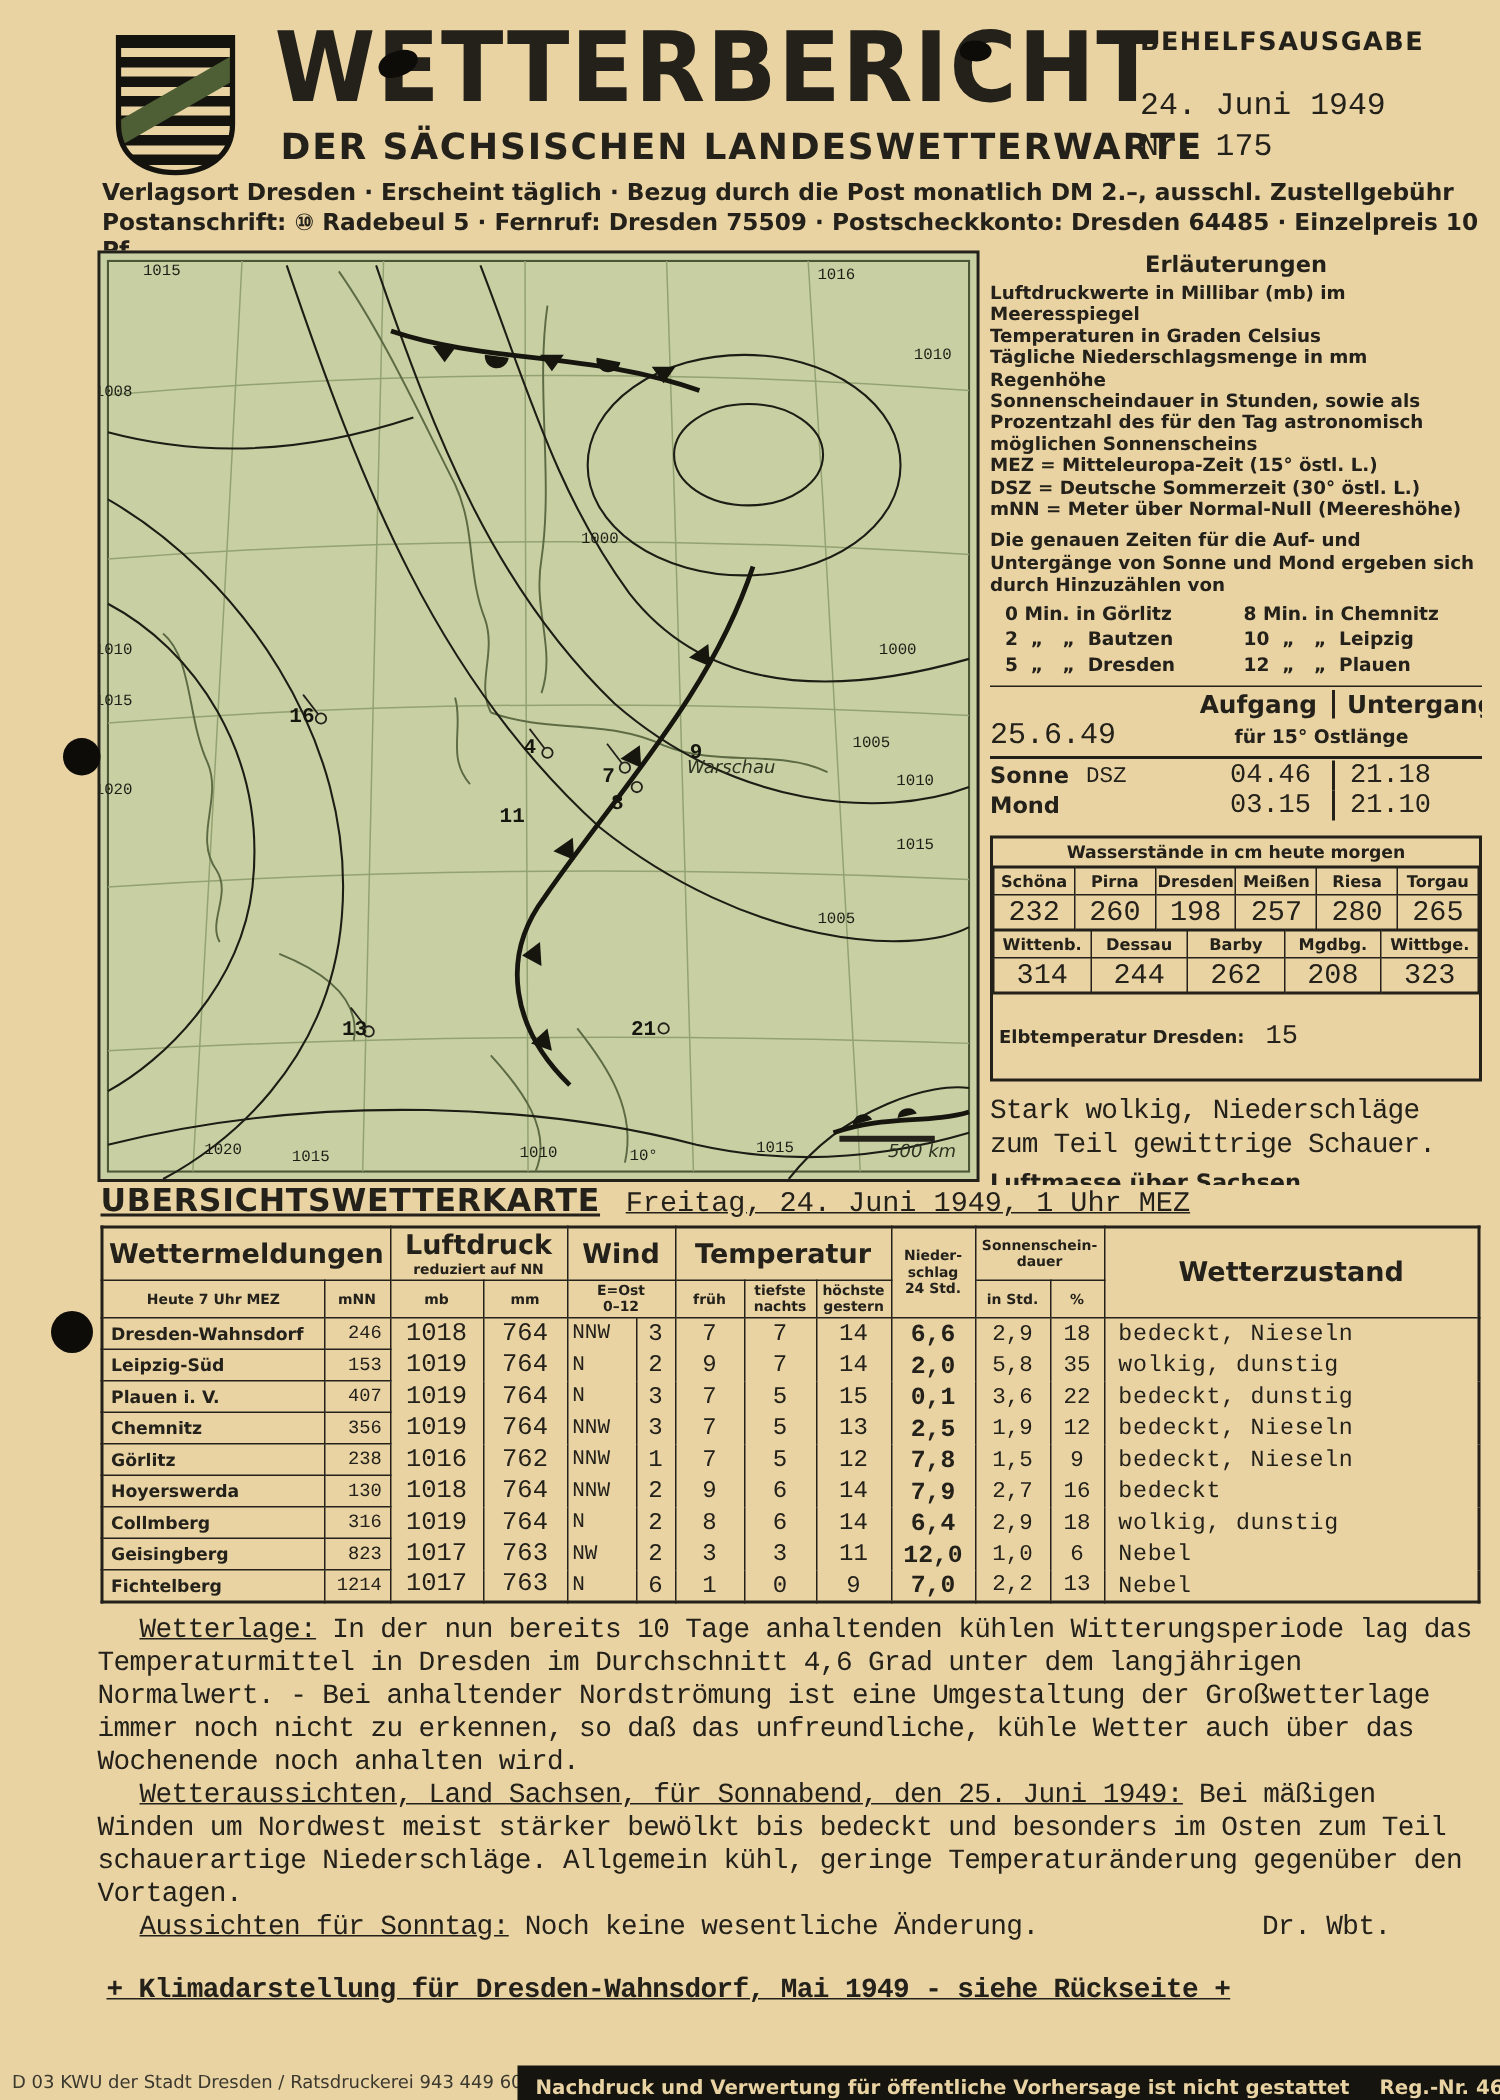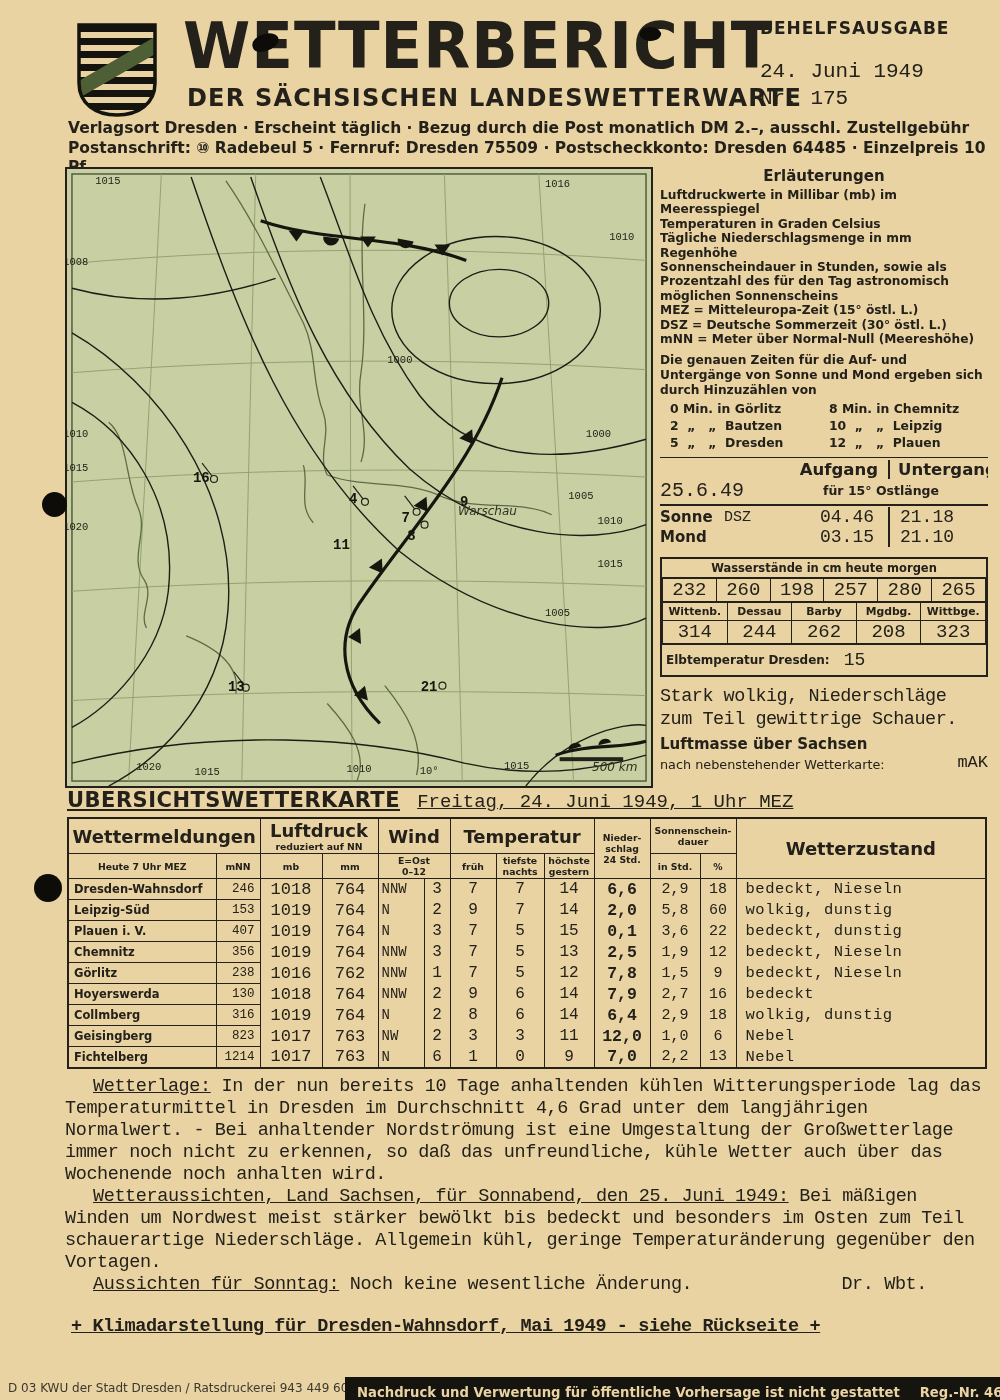--- a/index.html
+++ b/index.html
@@ -49,21 +49,21 @@
   .sm-zone{font-size:15px}
   .sm-upv{font-size:18px;text-align:right;padding-right:14px}
   .sm-downv{font-size:18px;border-left:2px solid #23211a;padding-left:10px}
 
   .wasser-wrap{border:2px solid #23211a;margin-top:10px}
   .wasser-title{text-align:center;font-size:11.5px;font-weight:bold;border-bottom:1px solid #23211a;padding:2px 0}
   table.wasser{width:100%;border-collapse:collapse;table-layout:fixed}
   table.wasser th,table.wasser td{border:1px solid #23211a;text-align:center;overflow:hidden}
   table.wasser th{font-size:10.8px;font-weight:bold;padding:2px 0}
   table.wasser td{font-family:"Liberation Mono",monospace;font-size:19px;padding:0 1px}
-  .elb{display:flex;align-items:center;gap:14px;border-top:1px solid #23211a;padding:5px 4px}
+  .elb{display:flex;align-items:center;gap:14px;border-top:1px solid #23211a;padding:18px 4px}
   .elb-label{font-weight:bold;font-size:12px}
   .elb-val{font-size:18px}
 
   .witt{margin-top:9px}
   .witt-title{font-weight:bold;font-size:15px;margin-bottom:1px}
   .witt-text{font-size:18.5px;line-height:1.22;letter-spacing:-0.5px}
   .luft-label{font-weight:bold;font-size:15px;margin-top:3px}
   .luft-line{display:flex;justify-content:space-between;align-items:flex-end;font-size:12.8px}
   .luft-code{font-size:17px}
 
@@ -302,20 +302,28 @@
           <span class="sm-upv tw">03.15</span>
           <span class="sm-downv tw">21.10</span>
         </div>
       </div>
     </div>
 
     <div class="wasser-wrap">
       <div class="wasser-title">Wasserstände in cm heute morgen</div>
       <table class="wasser">
         <tbody>
+            <tr>
+          <th>Schöna</th>
+          <th>Pirna</th>
+          <th>Dresden</th>
+          <th>Meißen</th>
+          <th>Riesa</th>
+          <th>Torgau</th>
+        </tr>
         <tr>
           <td>232</td>
           <td>260</td>
           <td>198</td>
           <td>257</td>
           <td>280</td>
           <td>265</td>
         </tr>
       </tbody>
         </table>
@@ -438,21 +446,21 @@
           <td class="col1">153</td>
           <td class="col2">1019</td>
           <td class="col3">764</td>
           <td class="col4">N</td>
           <td class="col5">2</td>
           <td class="col6">9</td>
           <td class="col7">7</td>
           <td class="col8">14</td>
           <td class="col9">2,0</td>
           <td class="col10">5,8</td>
-          <td class="col11">60</td>
+          <td class="col11">35</td>
           <td class="col12">wolkig, dunstig</td>
         </tr>
         <tr>
           <td class="col0">Plauen i. V.</td>
           <td class="col1">407</td>
           <td class="col2">1019</td>
           <td class="col3">764</td>
           <td class="col4">N</td>
           <td class="col5">3</td>
           <td class="col6">7</td>

